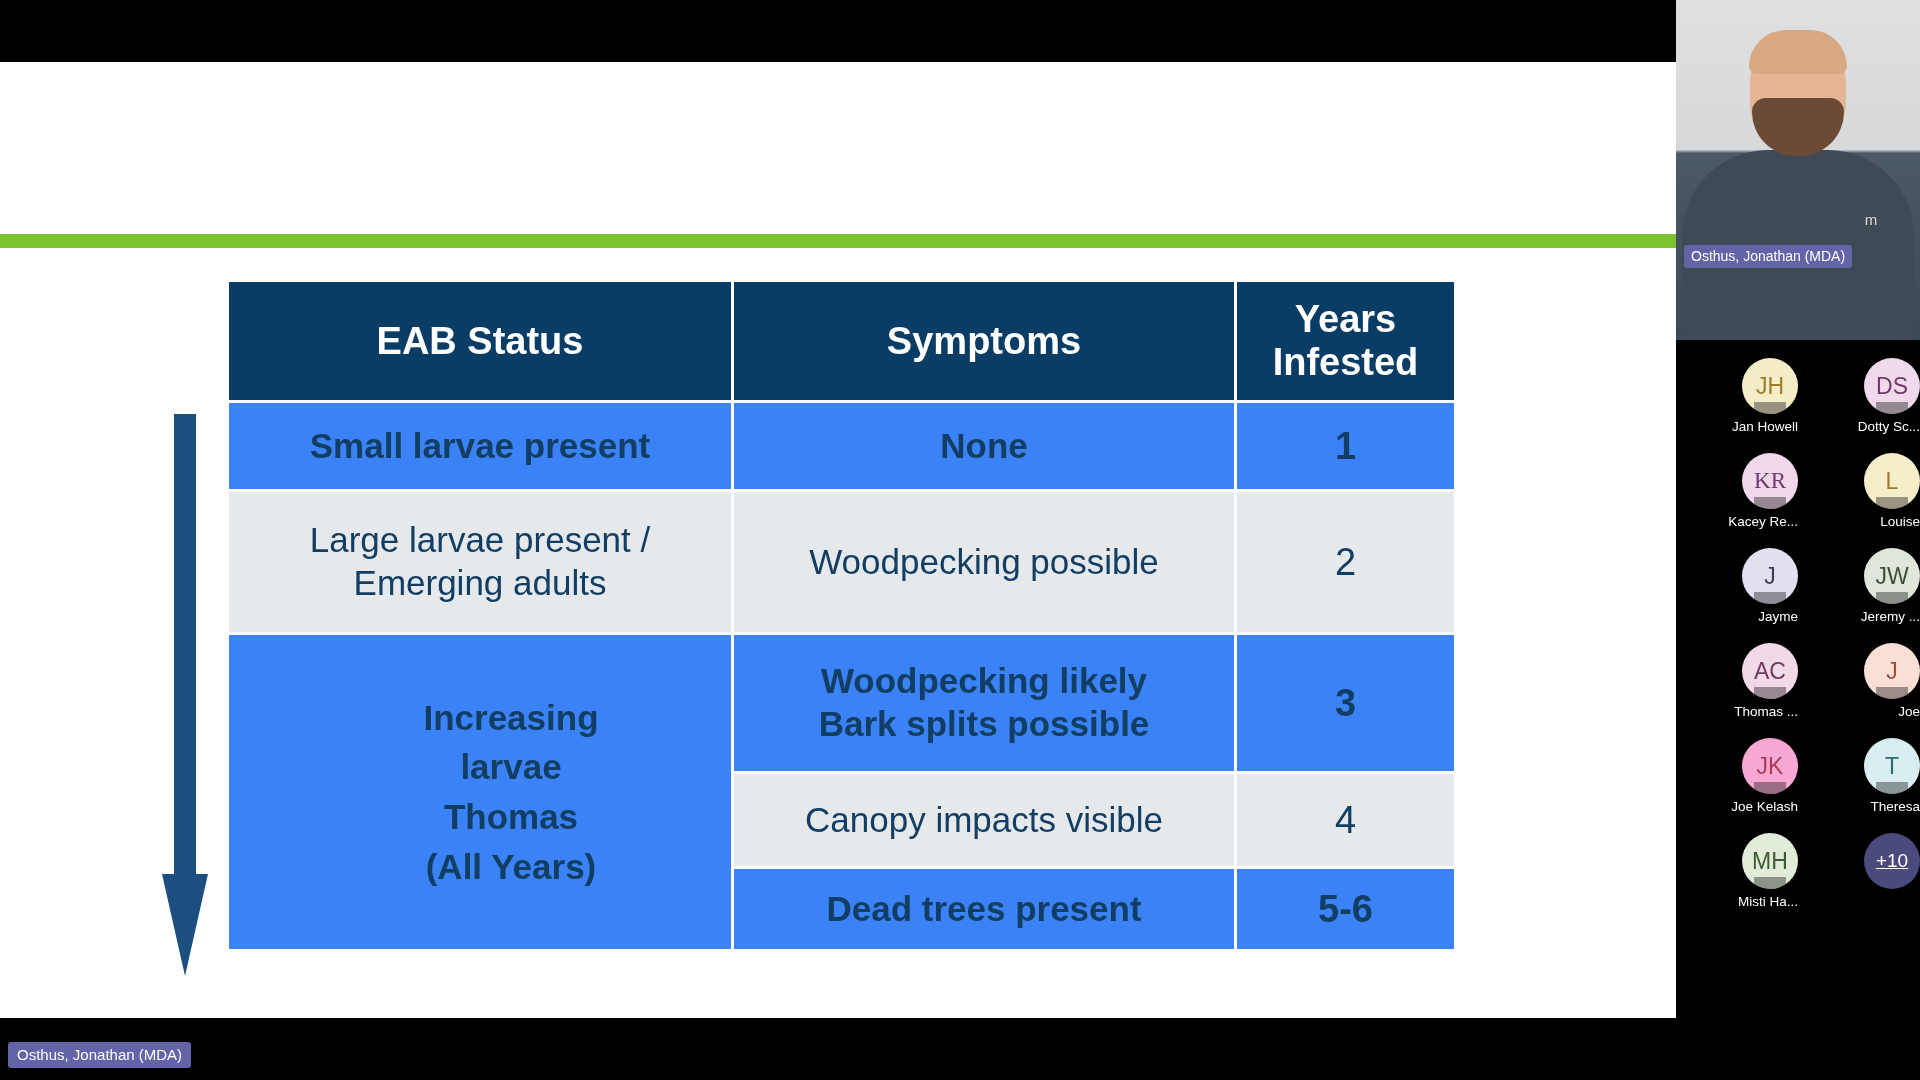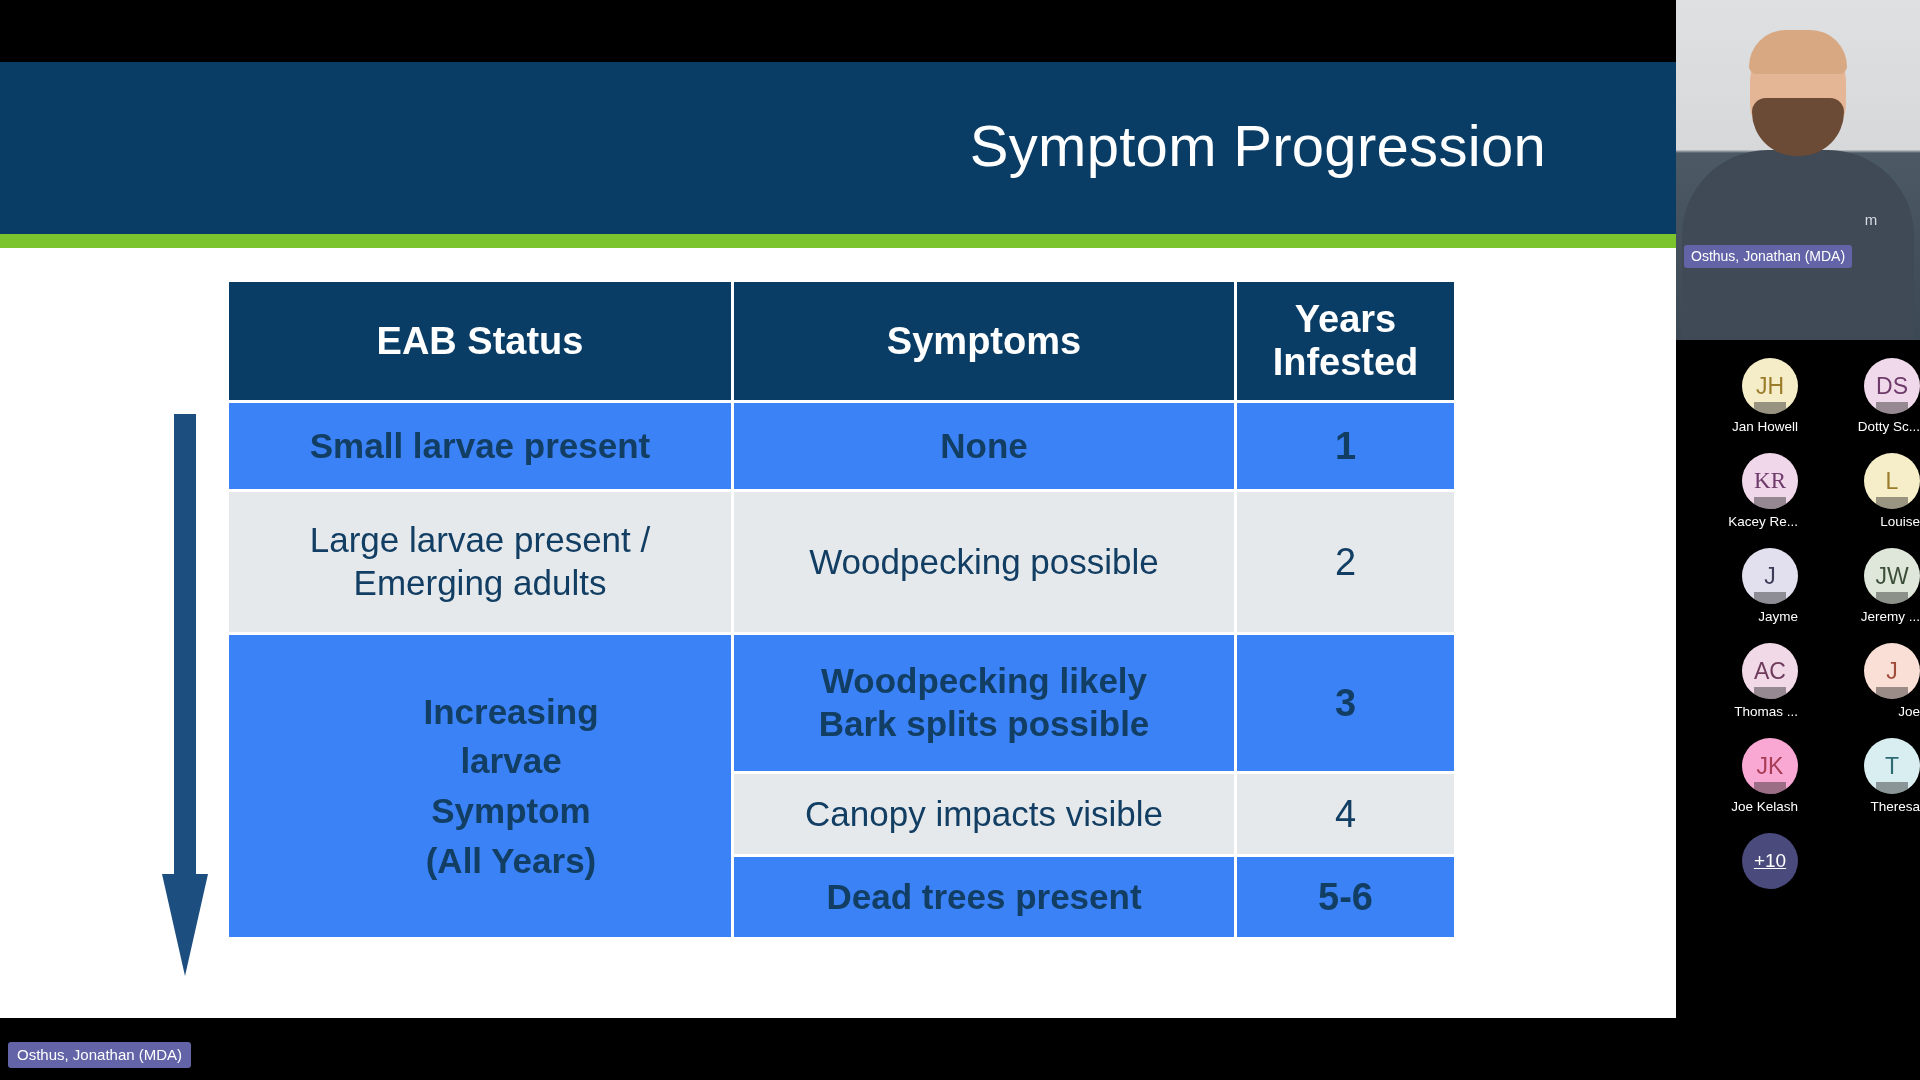--- a/index.html
+++ b/index.html
@@ -214,23 +214,20 @@
   }
 </style>
 </head>
 <body>
 
 <div id="root">
 
   <div id="stage">
     <div id="slide">
 
-      <div class="title-band">
-        <div class="title-text">Symptom Progression</div>
-      </div>
       <div class="green-rule"></div>
 
       <svg class="arrow" viewBox="0 0 46 562">
         <rect x="12" y="0" width="22" height="470" fill="#1c4f80"></rect>
         <polygon points="0,460 46,460 23,562" fill="#1c4f80"></polygon>
       </svg>
 
       <div class="table-wrap">
         <table class="prog">
           <colgroup>
@@ -259,31 +256,31 @@
                 <div>Large larvae present /</div>
                 <div>Emerging adults</div>
               </td>
               <td class="cell light">Woodpecking possible</td>
               <td class="cell light num">2</td>
             </tr>
             <tr>
               <td class="cell dark merged" rowspan="3">
                 <div>Increasing</div>
                 <div>larvae</div>
-                <div>Symptom</div>
+                <div>Thomas</div>
                 <div>(All Years)</div>
               </td>
               <td class="cell dark" style="height:136px">
                 <div>Woodpecking likely</div>
                 <div>Bark splits possible</div>
               </td>
               <td class="cell dark num">3</td>
             </tr>
             <tr>
-              <td class="cell light" style="height:80px">Canopy impacts visible</td>
+              <td class="cell light" style="height:92px">Canopy impacts visible</td>
               <td class="cell light num">4</td>
             </tr>
             <tr>
               <td class="cell dark" style="height:80px">Dead trees present</td>
               <td class="cell dark num">5-6</td>
             </tr>
           </tbody>
         </table>
       </div>
 
@@ -337,20 +334,24 @@
         </div>
         <div class="person">
           <div class="av" style="background: #f9a8d4; color: rgb(168, 60, 84);">JK</div>
           <div class="pname">Joe Kelash</div>
         </div>
         <div class="person">
           <div class="av" style="background: rgb(217, 238, 240); color: rgb(47, 107, 114);">T</div>
           <div class="pname">Theresa</div>
         </div>
         <div class="person">
+          <div class="av" style="background: rgb(224, 236, 216); color: rgb(61, 90, 51);">MH</div>
+          <div class="pname">Misti Ha...</div>
+        </div>
+        <div class="person">
           <div class="av more" style="background: rgb(74, 74, 125); color: rgb(255, 255, 255); text-decoration: underline;">+10</div>
         </div>
       </div>
 
   </div>
 
   <div class="bottom-name">Osthus, Jonathan (MDA)</div>
 
 </div>
 

